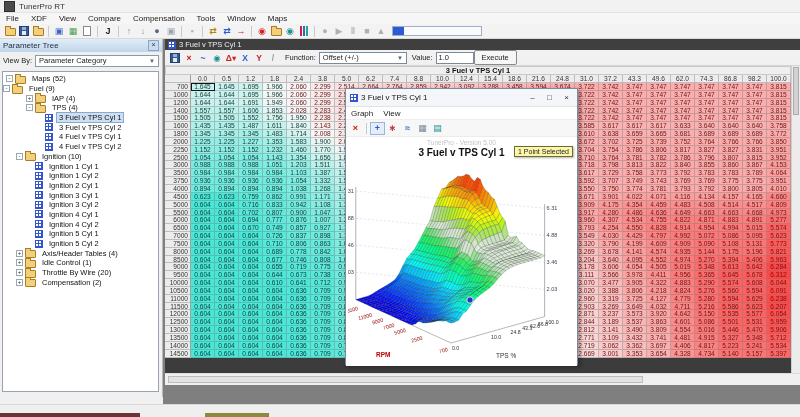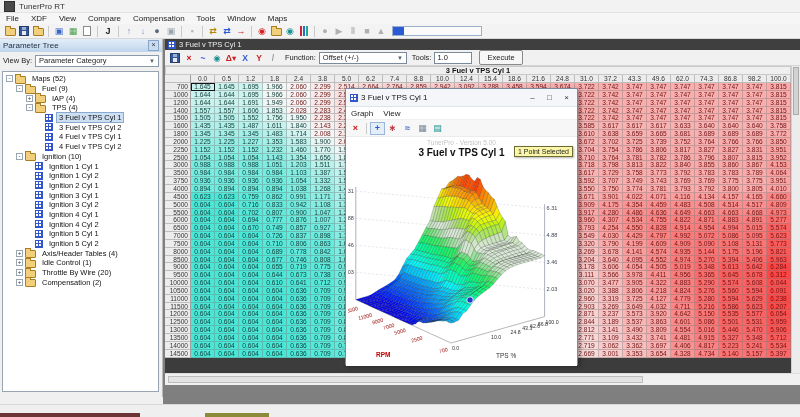--- a/index.html
+++ b/index.html
@@ -59,21 +59,21 @@
   .cw-toolbar{position:absolute;left:165px;top:50px;width:635px;height:16px;background:#f1f1f1;
               border-bottom:1px solid #d5d5d5;display:flex;align-items:center;padding-left:3px;box-sizing:border-box}
   .cw-ic{width:14px;height:13px;display:flex;align-items:center;justify-content:center;font-size:8.5px;font-weight:bold}
   .fn-label{font-size:7.5px;margin:0 3px 0 5px}
   .fn-select{width:88px;height:12px;background:#fff;border:1px solid #7a8a9a;display:flex;align-items:center;
              justify-content:space-between;padding:0 3px;font-size:7.5px;box-sizing:border-box}
   .fn-select .arr{font-size:6px;color:#567}
   .val-input{width:38px;height:12px;background:#fff;border:1px solid #7a8a9a;font-size:7.5px;
              display:flex;align-items:center;padding:0 2px;box-sizing:border-box}
   .exec-btn{height:13px;border:1px solid #8a8a8a;background:#f6f6f6;border-radius:2px;font-size:7.5px;
-            display:flex;align-items:center;padding:0 7px;margin-left:7px}
+            display:flex;align-items:center;padding:0 7px;}
   .tbl-title{position:absolute;left:165px;top:66px;width:626px;height:9px;background:#efefef;
              border:1px solid #c9c9c9;box-sizing:border-box;font-size:7.5px;font-weight:bold;
              text-align:center;line-height:8px;color:#111}
   #grid{position:absolute;left:165px;top:75px;width:626px}
   .trow{display:flex;height:7.85px}
   .trow.thead{height:8px}
   .tc{box-sizing:border-box;border-right:1px solid rgba(120,120,120,0.40);border-bottom:1px solid rgba(120,120,120,0.40);
       font-size:6.6px;line-height:7.6px;text-align:center;overflow:hidden;flex:none}
   .rh{width:26px;background:#ececec;text-align:right;padding-right:2px;color:#333;border-right:1px solid #9f9f9f}
   .ch{width:24px;background:#ececec;color:#333}
@@ -186,21 +186,21 @@
         <span>Parameter Category</span>
         <span class="arr">▼</span>
       </div>
     </div>
     <div class="tree" id="tree">
         <div class="titem" style="padding-left: 3px;">
           <div class="texp">-</div>
           <div class="tico ic-folder"></div>
           <span class="tlabel">Maps (52)</span>
         </div>
-        <div class="titem" style="padding-left: 13px;">
+        <div class="titem" style="padding-left: 0;">
           <div class="texp">-</div>
           <div class="tico ic-folder"></div>
           <span class="tlabel">Fuel (9)</span>
         </div>
         <div class="titem" style="padding-left: 23px;">
           <div class="texp">+</div>
           <div class="tico ic-folder"></div>
           <span class="tlabel">IAP (4)</span>
         </div>
         <div class="titem" style="padding-left: 23px;">
@@ -318,21 +318,21 @@
         <div class="cw-ic" style="color: rgb(204, 34, 34);">Δ▾</div>
         <div class="cw-ic" style="color: rgb(42, 90, 212);">X</div>
         <div class="cw-ic" style="color: rgb(204, 34, 34);">Y</div>
         <div class="cw-ic" style="color: rgb(153, 153, 153);">/</div>
       </span>
     <span class="fn-label">Function:</span>
     <div class="fn-select">
       <span>Offset (+/-)</span>
       <span class="arr">▼</span>
     </div>
-    <span class="fn-label">Tools:</span>
+    <span class="fn-label">Value:</span>
     <div class="val-input">1.0</div>
     <div class="exec-btn">Execute</div>
   </div>
   <div class="tbl-title">3 Fuel v TPS Cyl 1</div>
   <div id="grid">
       <div class="trow thead">
         <div class="tc rh"></div>
         <div class="tc ch">0.0</div>
         <div class="tc ch">0.5</div>
         <div class="tc ch">1.2</div>

